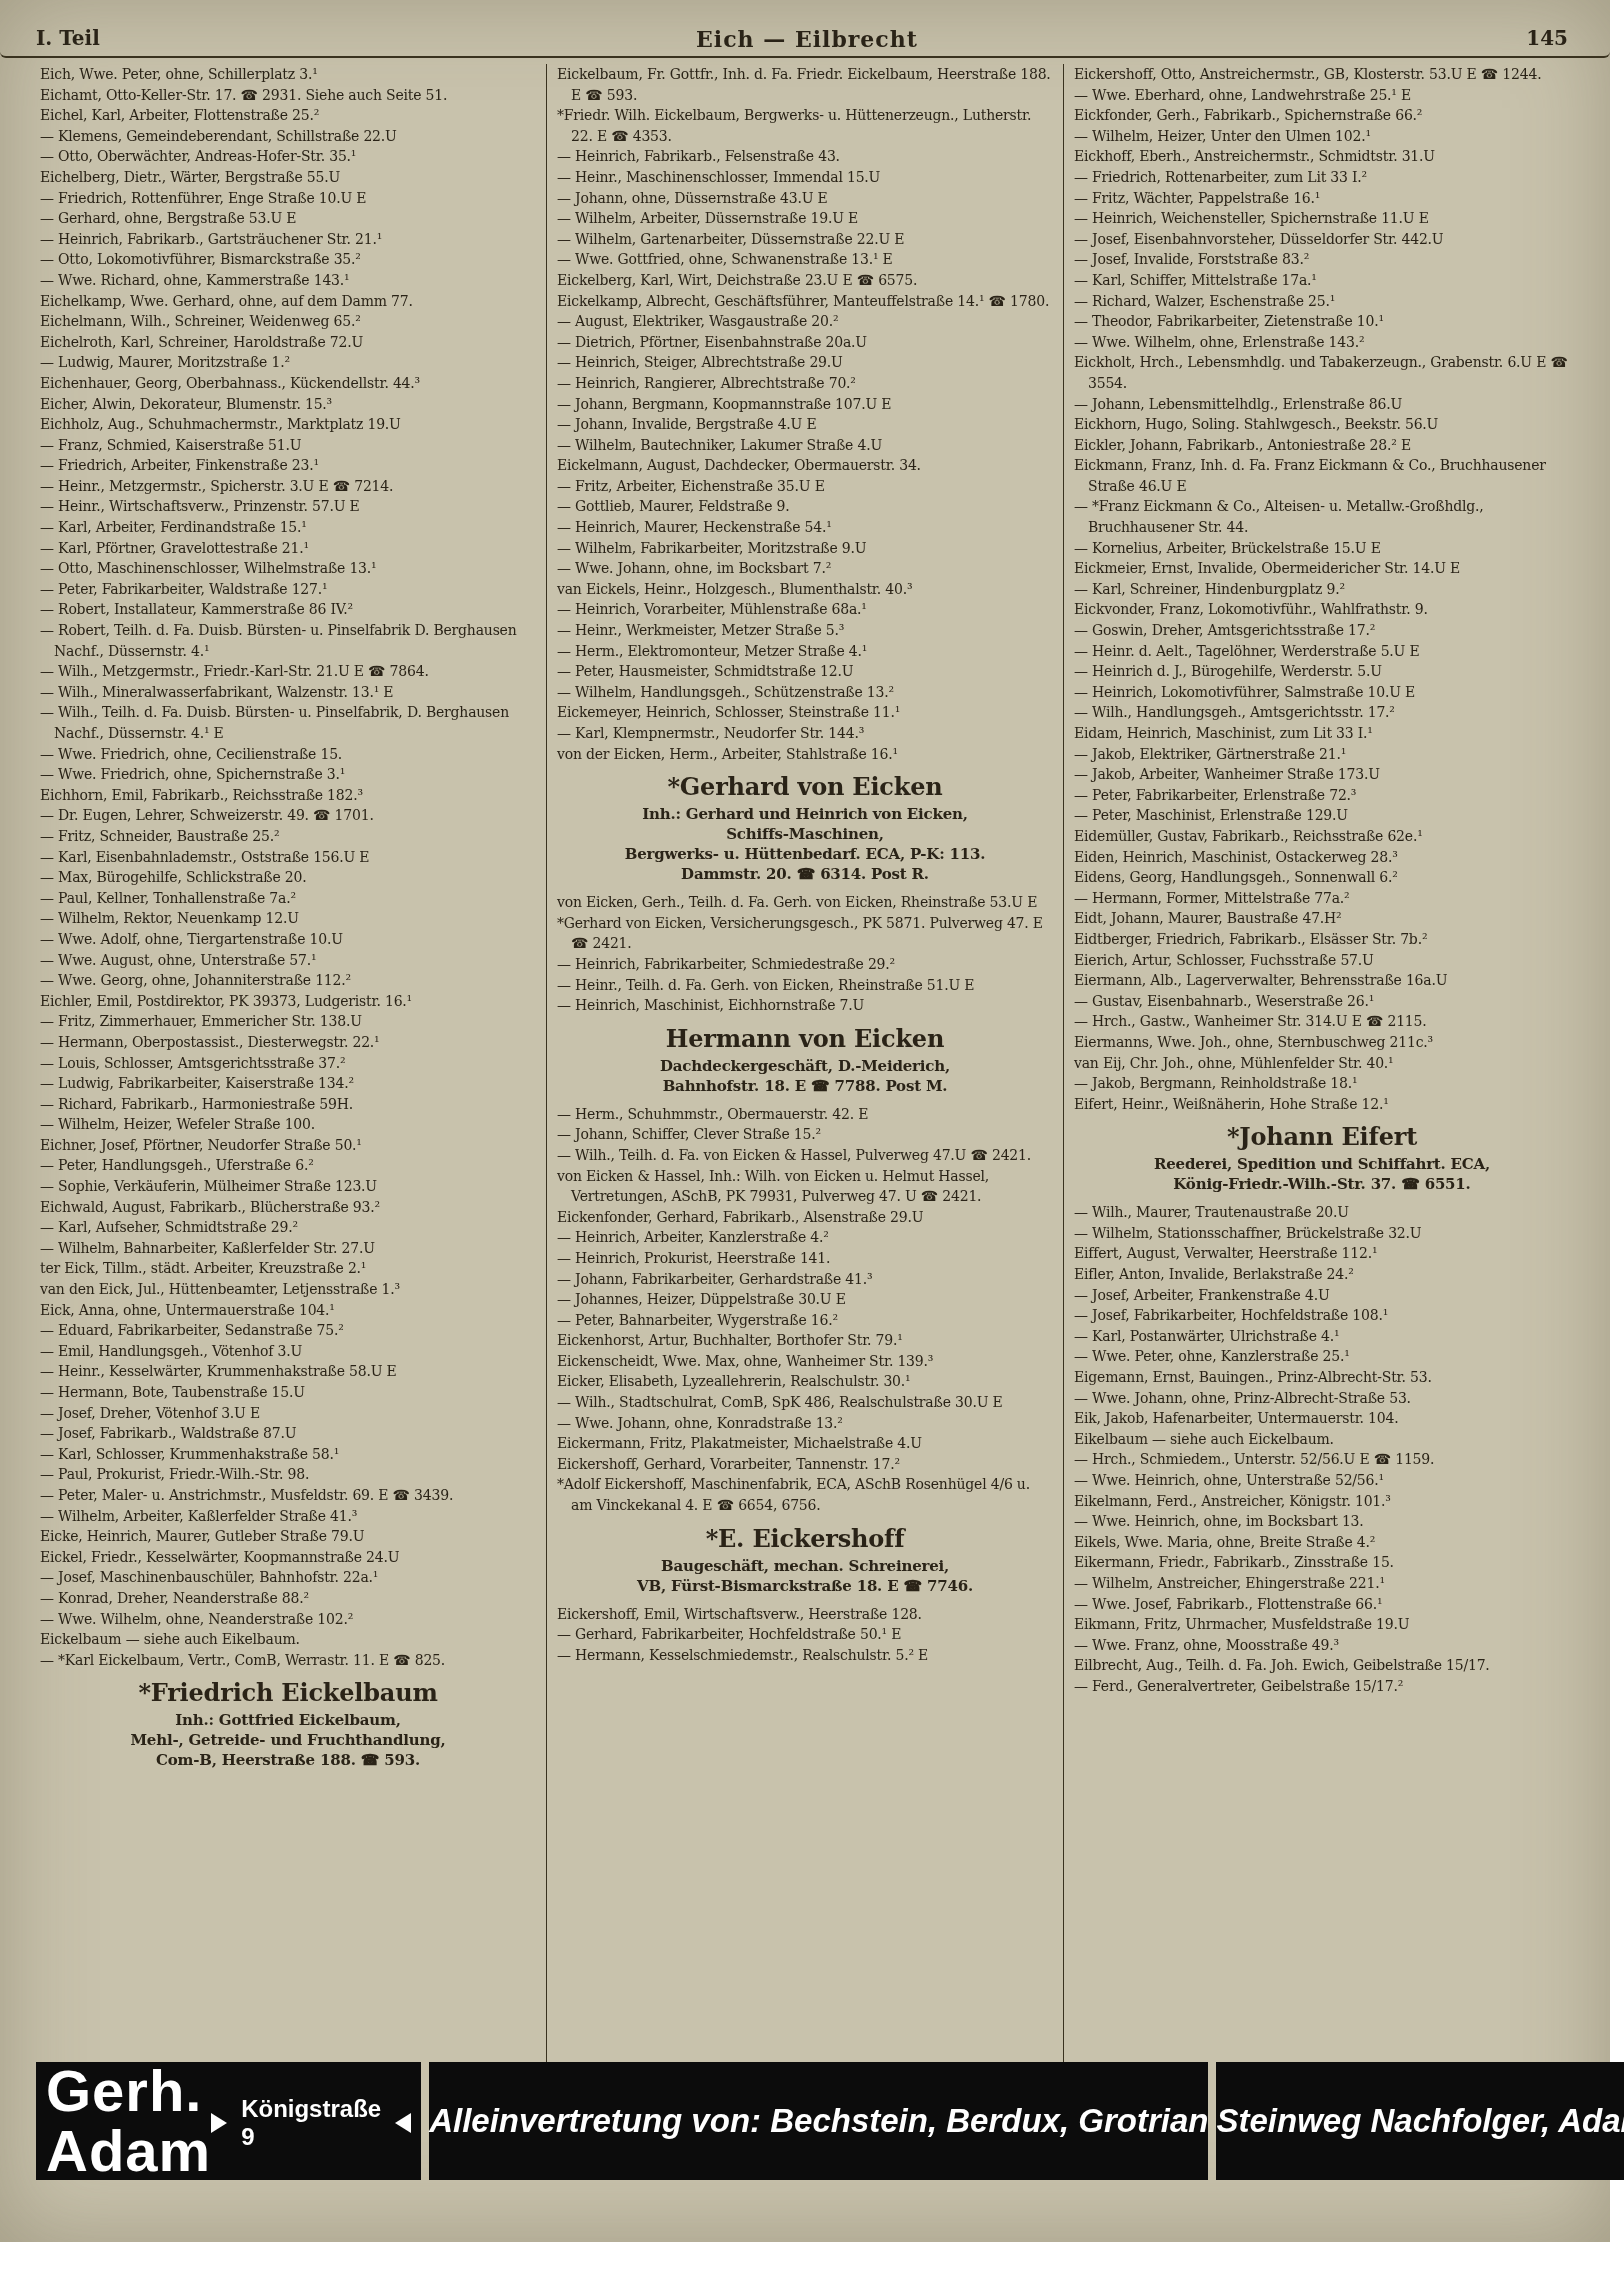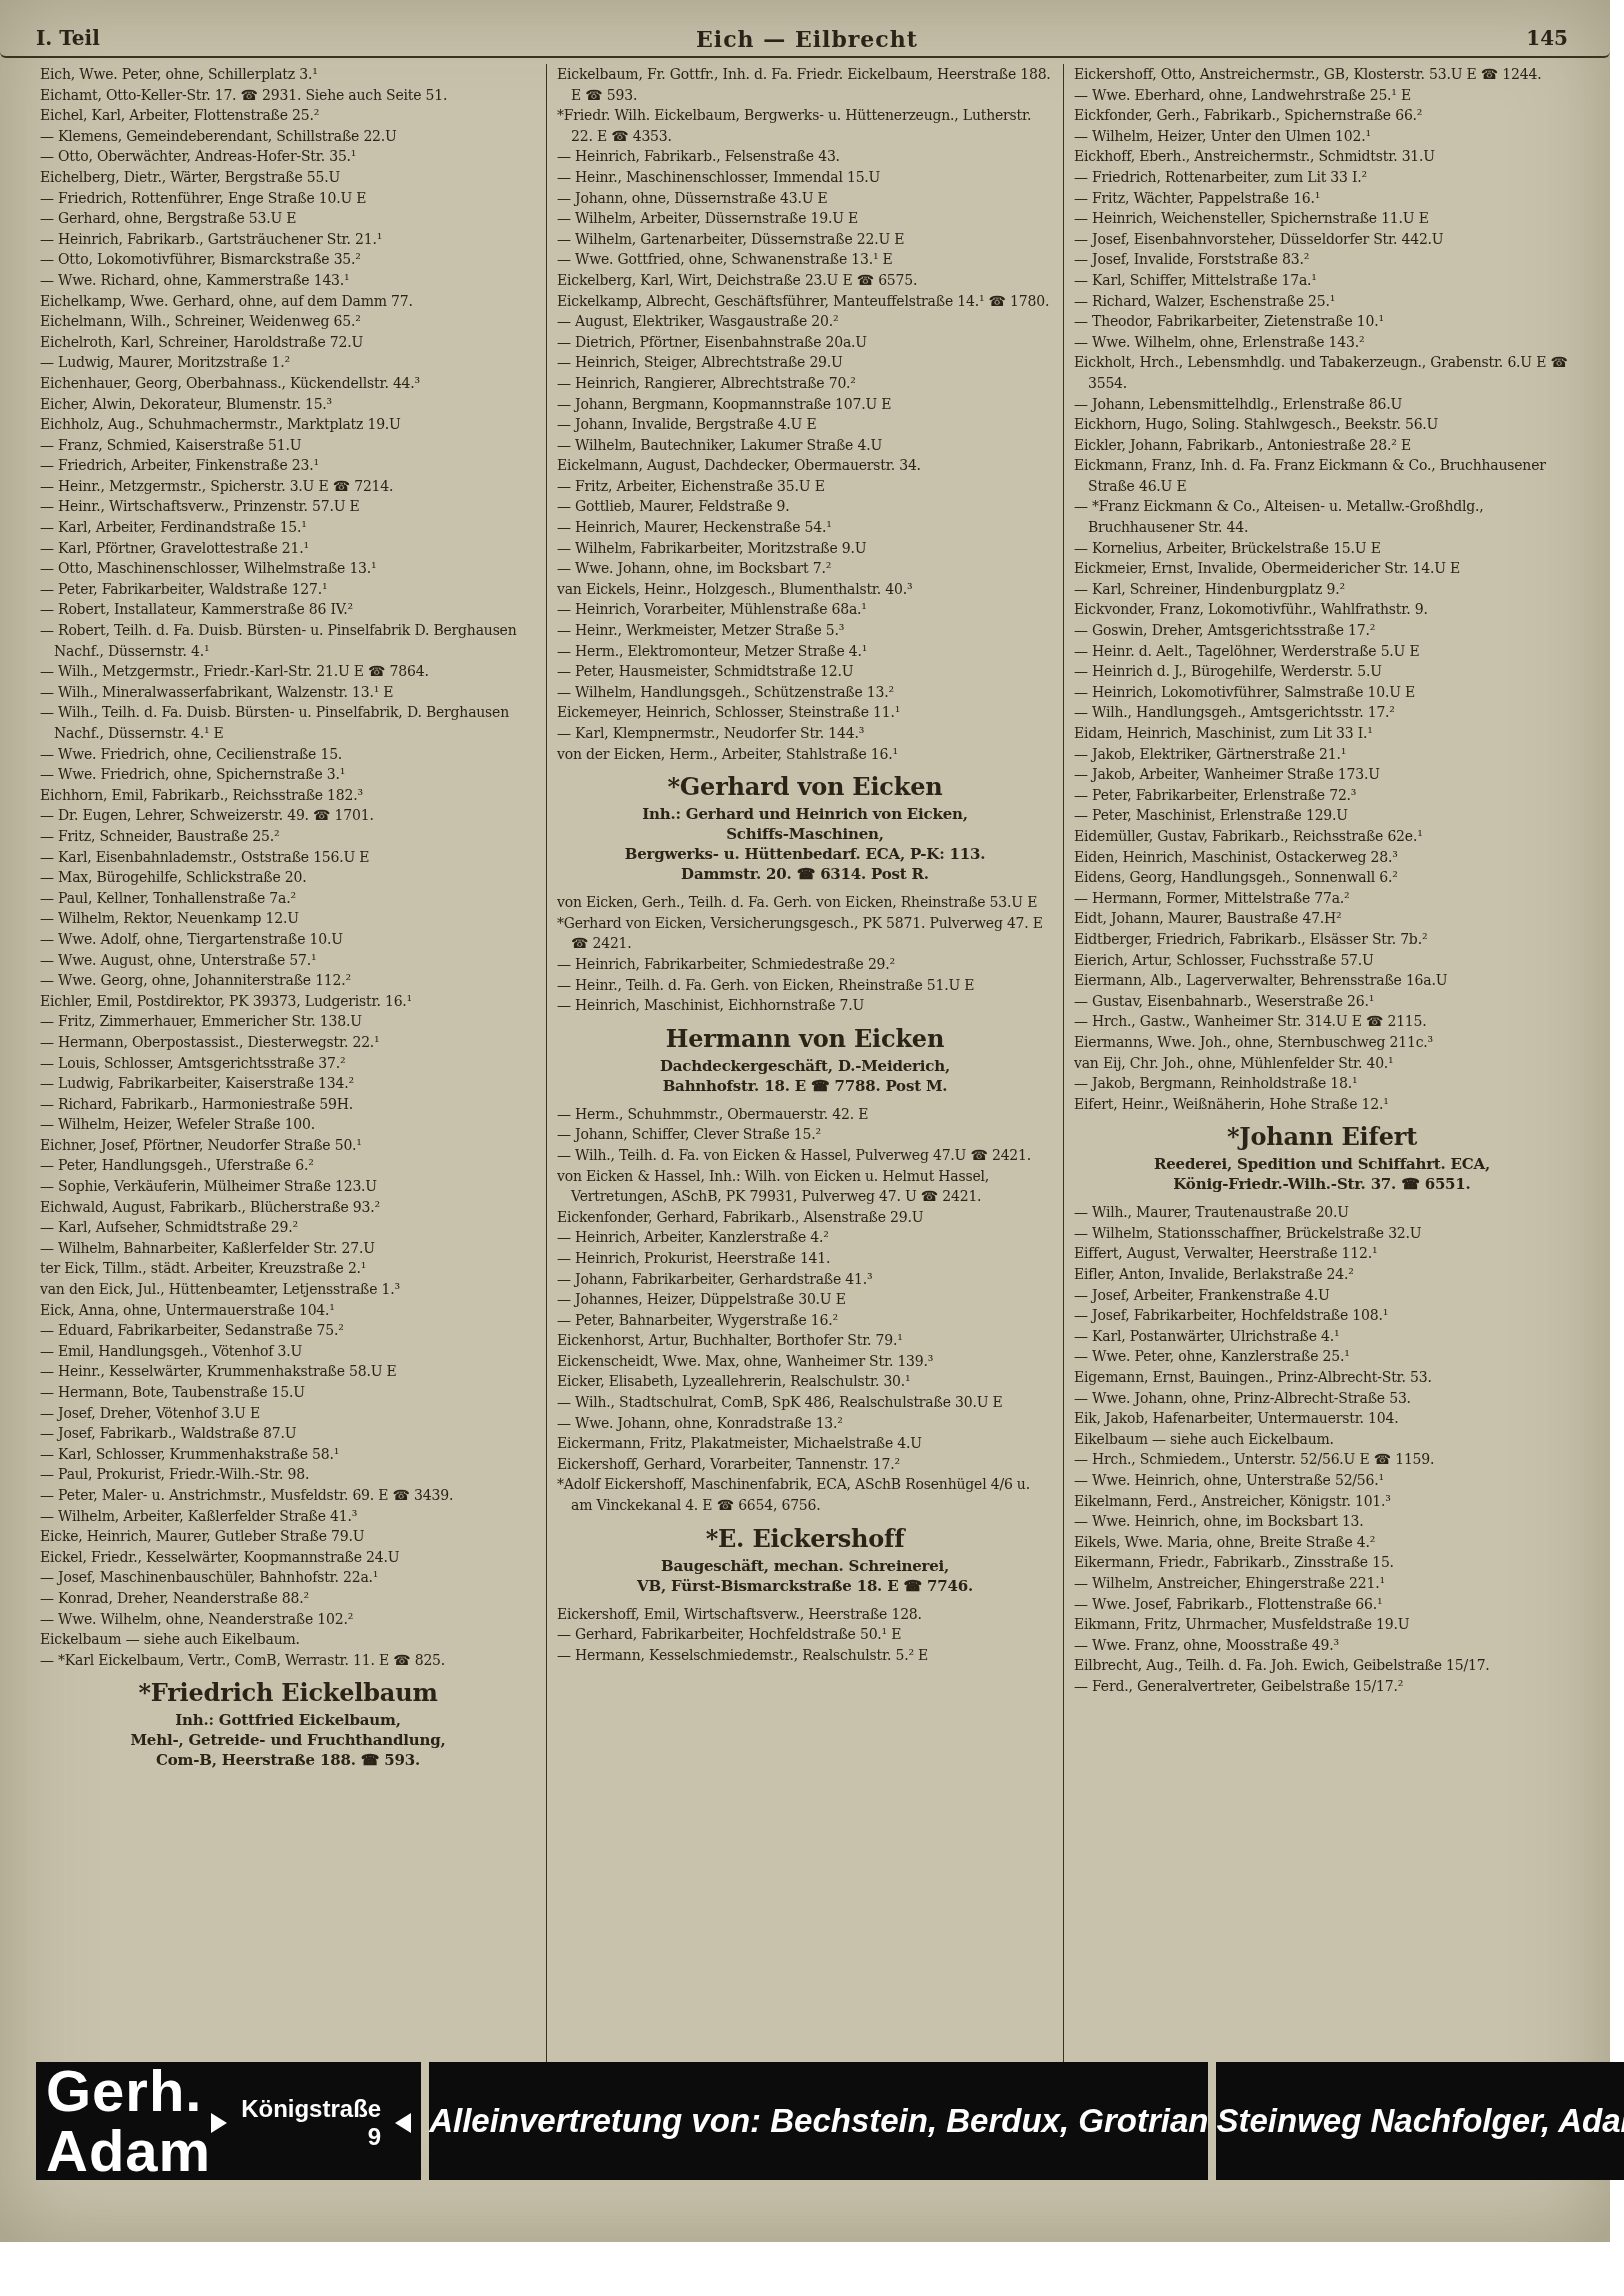--- a/index.html
+++ b/index.html
@@ -71,21 +71,20 @@
   }
   .ad-left-title{
     font-size:58px;font-weight:bold;line-height:60px;letter-spacing:1px;
     font-family:"Liberation Sans","DejaVu Sans",sans-serif;
   }
   .ad-left-sub{
     margin-top:4px;
     display:flex;align-items:center;gap:14px;
     font-size:24px;font-weight:bold;
     font-family:"Liberation Sans","DejaVu Sans",sans-serif;
-    text-align:right;
   }
   .tri{width:0;height:0;border-top:10px solid transparent;border-bottom:10px solid transparent;}
   .tri.right{border-left:16px solid #fff;}
   .tri.left{border-right:16px solid #fff;}
   .ad-right{flex:1;display:flex;flex-direction:row;gap:8px;}
   .ad-bar{
     flex:1;background:#0c0c0c;color:#fff;
     display:flex;align-items:center;justify-content:center;
     font-size:33px;font-weight:bold;font-style:italic;
     font-family:"Liberation Sans","DejaVu Sans",sans-serif;

